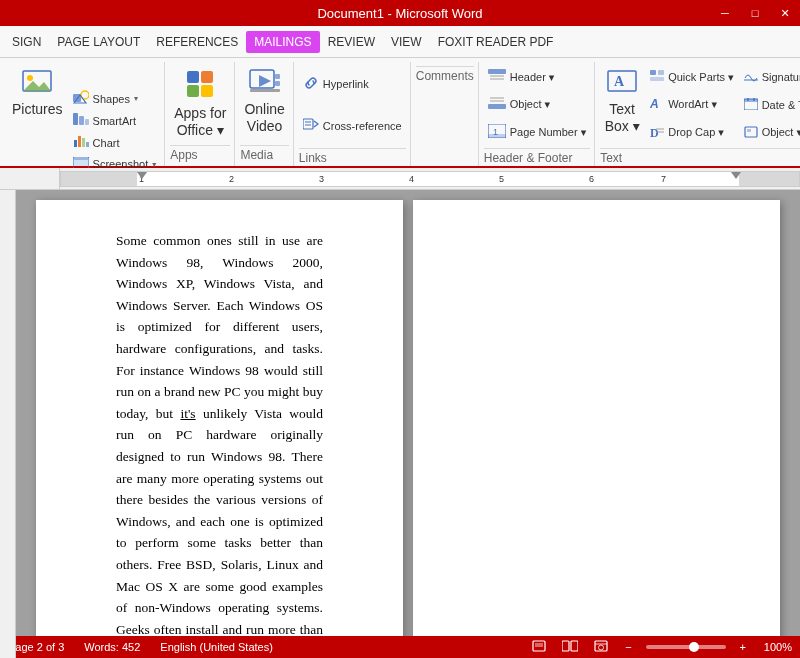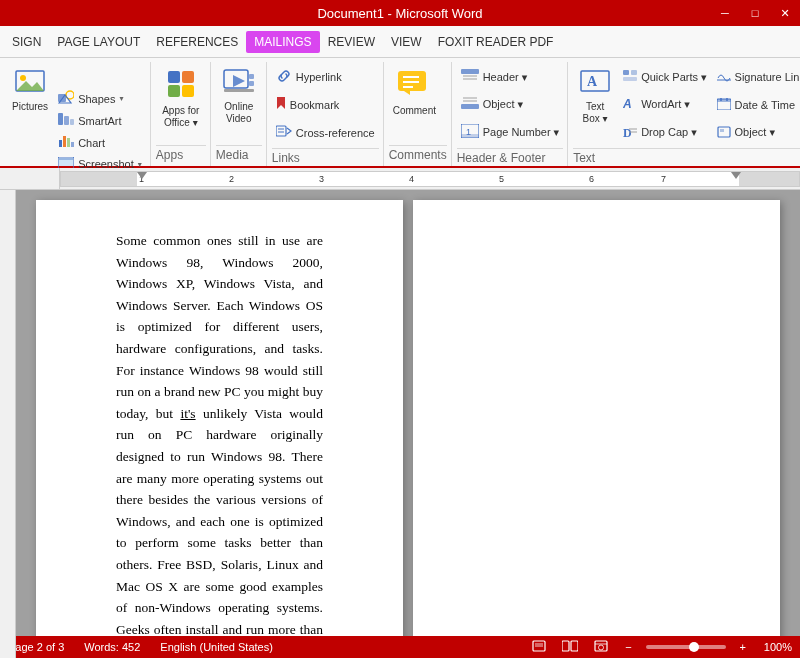--- a/index.html
+++ b/index.html
@@ -100,21 +100,21 @@
       font-size: 10px;
       text-align: center;
       color: #333;
     }
     .ribbon-btn .icon {
       font-size: 22px;
       line-height: 1;
       margin-bottom: 2px;
     }
     .ribbon-btn .label {
-      font-size: 10px;
+      font-size: 14px;
       line-height: 1.2;
     }
     .ribbon-btn-small {
       display: flex;
       flex-direction: row;
       align-items: center;
       padding: 2px 4px;
       cursor: pointer;
       border-radius: 2px;
       font-size: 11px;
@@ -367,57 +367,35 @@
           <span class="icon">
             <svg width="16" height="14" viewBox="0 0 16 14">
               <path d="M6,9 Q4,7 6,5 L8,3 Q10,1 12,3 Q14,5 12,7 L11,8" fill="none" stroke="#4472c4" stroke-width="1.5" stroke-linecap="round"></path>
               <path d="M10,5 Q12,7 10,9 L8,11 Q6,13 4,11 Q2,9 4,7 L5,6" fill="none" stroke="#4472c4" stroke-width="1.5" stroke-linecap="round"></path>
             </svg>
           </span>
           <span>Hyperlink</span>
         </div>
         <div class="ribbon-btn-small">
           <span class="icon">
-            <svg width="10" height="14" viewBox="0 0 10 14">
-              <polygon points="1,1 9,1 9,13 5,9 1,13" fill="#c00000" opacity="0.8"></polygon>
-            </svg>
-          </span>
-          <span>Bookmark</span>
-        </div>
-        <div class="ribbon-btn-small">
-          <span class="icon">
             <svg width="16" height="14" viewBox="0 0 16 14">
               <rect x="0" y="2" width="10" height="10" rx="1" fill="none" stroke="#4472c4" stroke-width="1.2"></rect>
               <line x1="2" y1="5" x2="8" y2="5" stroke="#4472c4" stroke-width="1"></line>
               <line x1="2" y1="8" x2="8" y2="8" stroke="#4472c4" stroke-width="1"></line>
               <path d="M11,4 L15,7 L11,10" fill="none" stroke="#4472c4" stroke-width="1.2"></path>
             </svg>
           </span>
           <span>Cross-reference</span>
         </div>
       </div>
     </div>
     <div class="ribbon-group-label">Links</div>
   </div>
 
   <div class="ribbon-group">
-    <div class="ribbon-group-content">
-      <div class="ribbon-btn" style="min-width:50px;">
-        <div class="icon">
-          <svg width="36" height="32" viewBox="0 0 36 32">
-            <rect x="2" y="4" width="28" height="20" rx="3" fill="#ffc000" opacity="0.9"></rect>
-            <polygon points="8,24 14,28 14,24" fill="#ffc000" opacity="0.9"></polygon>
-            <line x1="7" y1="10" x2="23" y2="10" stroke="white" stroke-width="2"></line>
-            <line x1="7" y1="15" x2="23" y2="15" stroke="white" stroke-width="2"></line>
-            <line x1="7" y1="20" x2="17" y2="20" stroke="white" stroke-width="2"></line>
-          </svg>
-        </div>
-        <span class="label">Comment</span>
-      </div>
-    </div>
     <div class="ribbon-group-label">Comments</div>
   </div>
 
   <div class="ribbon-group">
     <div class="ribbon-group-content">
       <div class="ribbon-col" style="justify-content:space-around; height:82px;">
         <div class="ribbon-btn-small">
           <span class="icon">
             <svg width="18" height="14" viewBox="0 0 18 14">
               <rect x="0" y="0" width="18" height="5" rx="1" fill="#4472c4" opacity="0.7"></rect>

